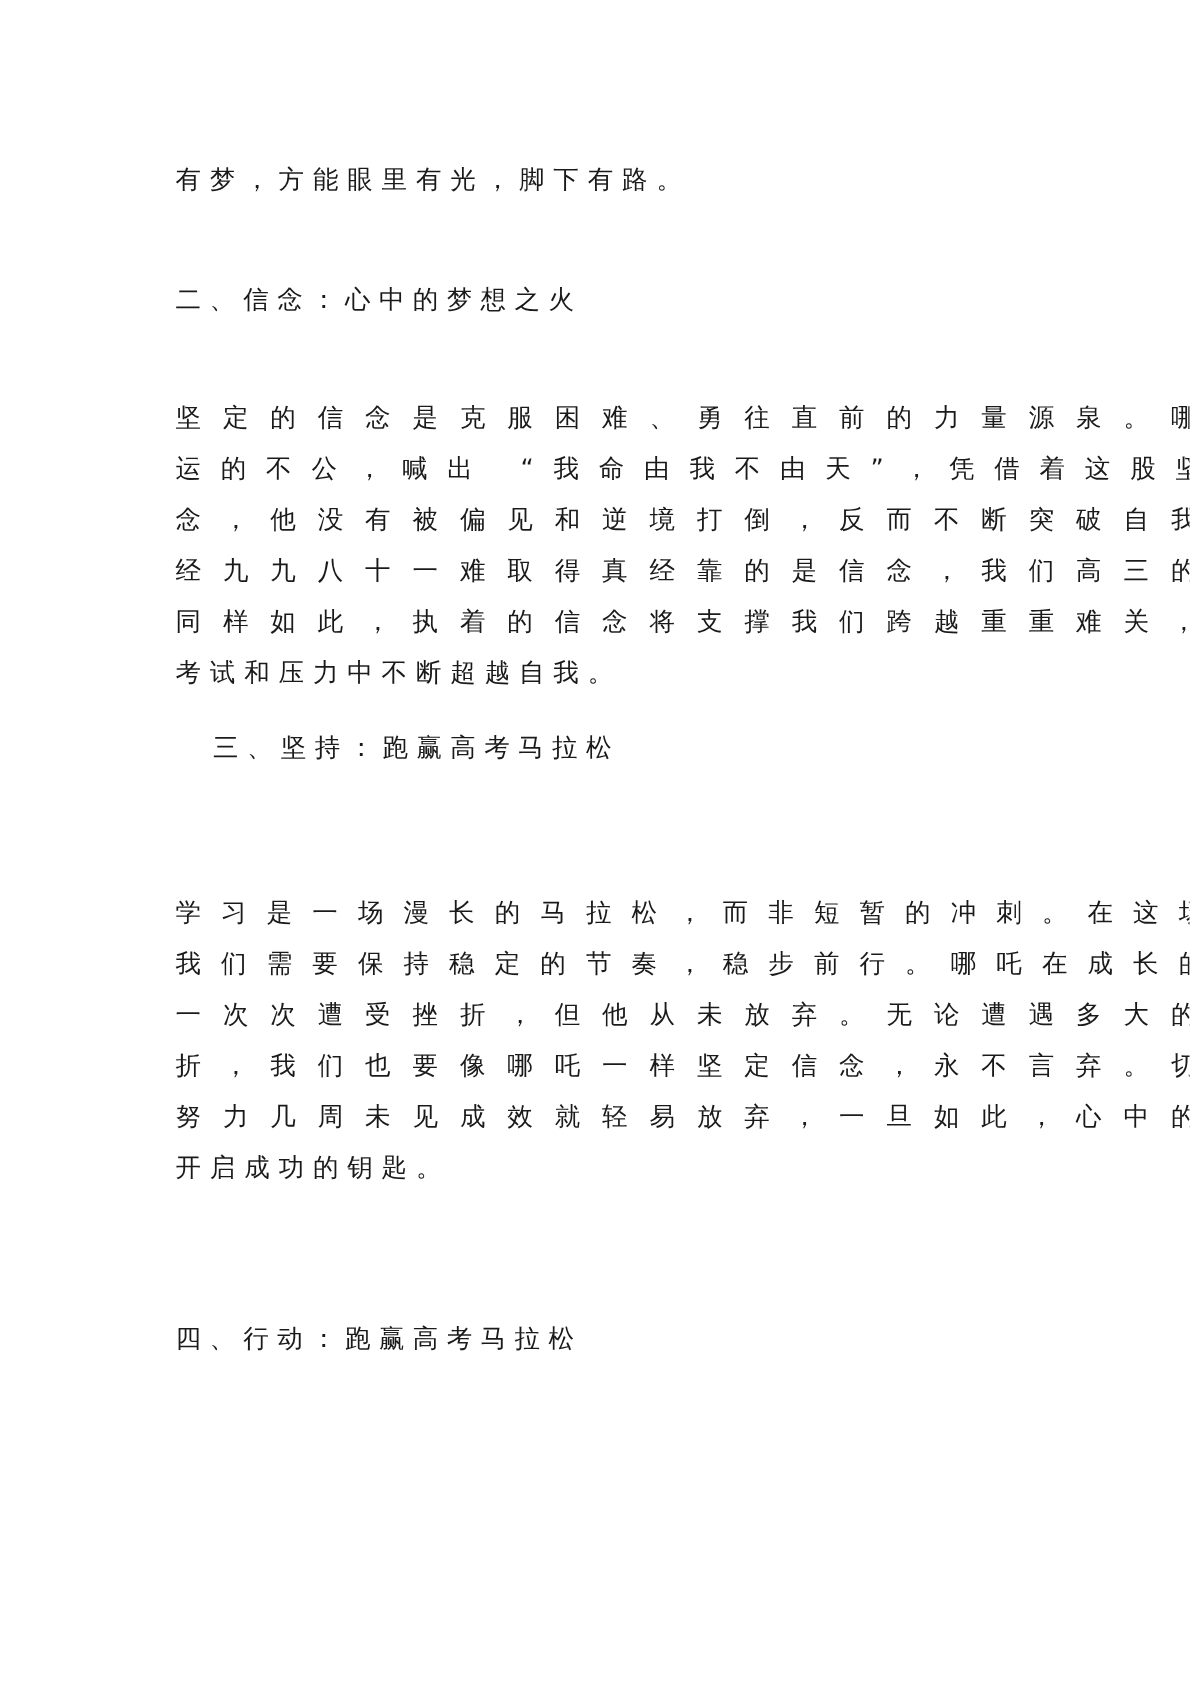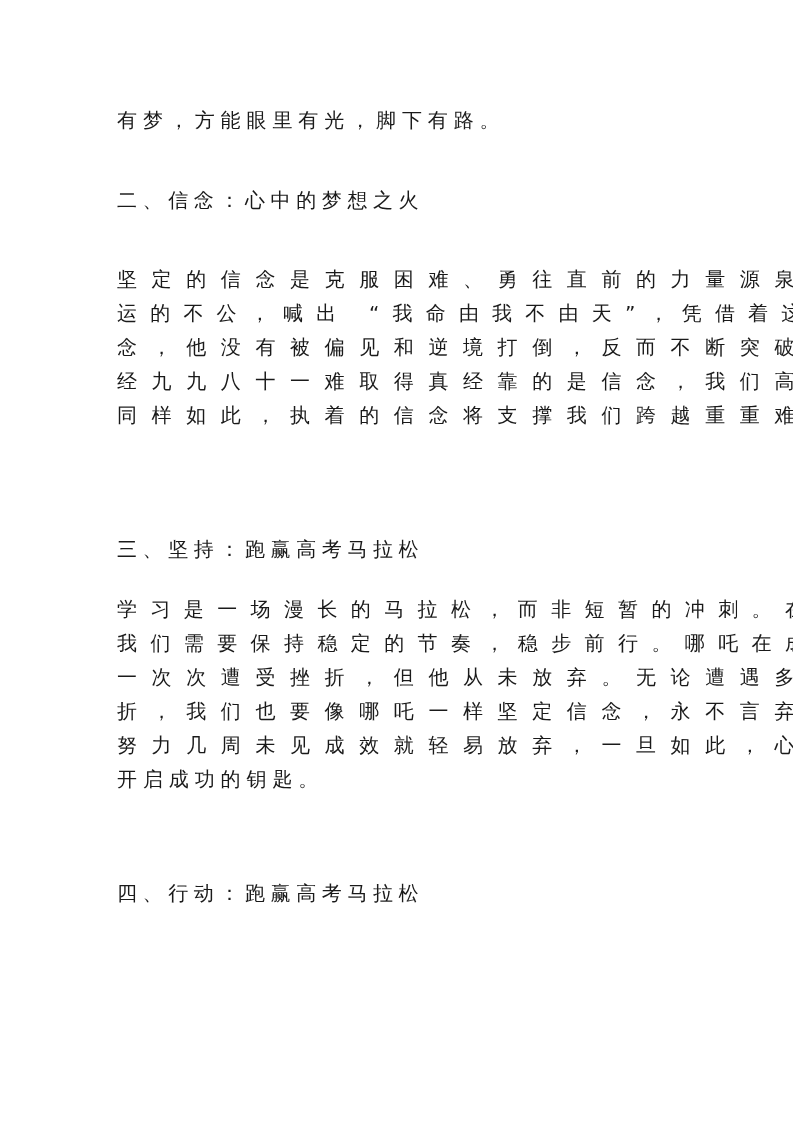--- a/index.html
+++ b/index.html
@@ -1,37 +1,38 @@
 <!DOCTYPE html>
 <html><head>
 <meta charset="utf-8">
 <style>
   html, body { margin: 0; padding: 0; background: #ffffff; }
   body { width: 793px; height: 1122px; position: relative; overflow: hidden;
          font-family: "DejaVu Sans", "Liberation Sans", sans-serif; color: #1a1a1a; }
   .page { position: absolute; left: 0; top: 0; width: 793px; height: 1122px; background: #fff; }
-  .line { position: absolute; left: 117px; white-space: nowrap; font-size: 20px;
+  .line { position: absolute; left: 117px; white-space: nowrap; font-size: 17px;
           line-height: 22px; letter-spacing: 14.6px; }
   .heading { letter-spacing: 5.6px; }
 </style>
 </head>
 <body>
 
 <div class="page">
   <div class="line" style="top:109px; letter-spacing:5.9px;">有梦，方能眼里有光，脚下有路。</div>
 
   <div class="line heading" style="top:189px;">二、信念：心中的梦想之火</div>
 
   <div class="line" style="top:268px;">坚定的信念是克服困难、勇往直前的力量源泉。哪吒面对命</div>
   <div class="line" style="top:302px; letter-spacing:13.2px;">运的不公，喊出 “我命由我不由天”，凭借着这股坚定的信</div>
   <div class="line" style="top:336px;">念，他没有被偏见和逆境打倒，反而不断突破自我。唐僧历</div>
   <div class="line" style="top:370px;">经九九八十一难取得真经靠的是信念，我们高三的学习生活</div>
   <div class="line" style="top:404px;">同样如此，执着的信念将支撑我们跨越重重难关，在无数次</div>
+  <div class="line" style="top:438px; letter-spacing:5.9px;">考试和压力中不断超越自我。</div>
 
-  <div class="line heading" style="top:538px;">三、坚持：跑赢高考马拉松</div>
+  <div class="line heading" style="top:488px;margin-left:25px;">三、坚持：跑赢高考马拉松</div>
 
   <div class="line" style="top:598px; letter-spacing:13.4px;">学习是一场漫长的马拉松，而非短暂的冲刺。在这场征程中，</div>
   <div class="line" style="top:632px; letter-spacing:13.4px;">我们需要保持稳定的节奏，稳步前行。哪吒在成长的道路上，</div>
   <div class="line" style="top:666px;">一次次遭受挫折，但他从未放弃。无论遭遇多大的困难与挫</div>
   <div class="line" style="top:700px;">折，我们也要像哪吒一样坚定信念，永不言弃。切不可因为</div>
   <div class="line" style="top:734px;">努力几周未见成效就轻易放弃，一旦如此，心中的梦想之火</div>
   <div class="line" style="top:768px; letter-spacing:5.9px;">开启成功的钥匙。</div>
 
   <div class="line heading" style="top:882px;">四、行动：跑赢高考马拉松</div>
 </div>

